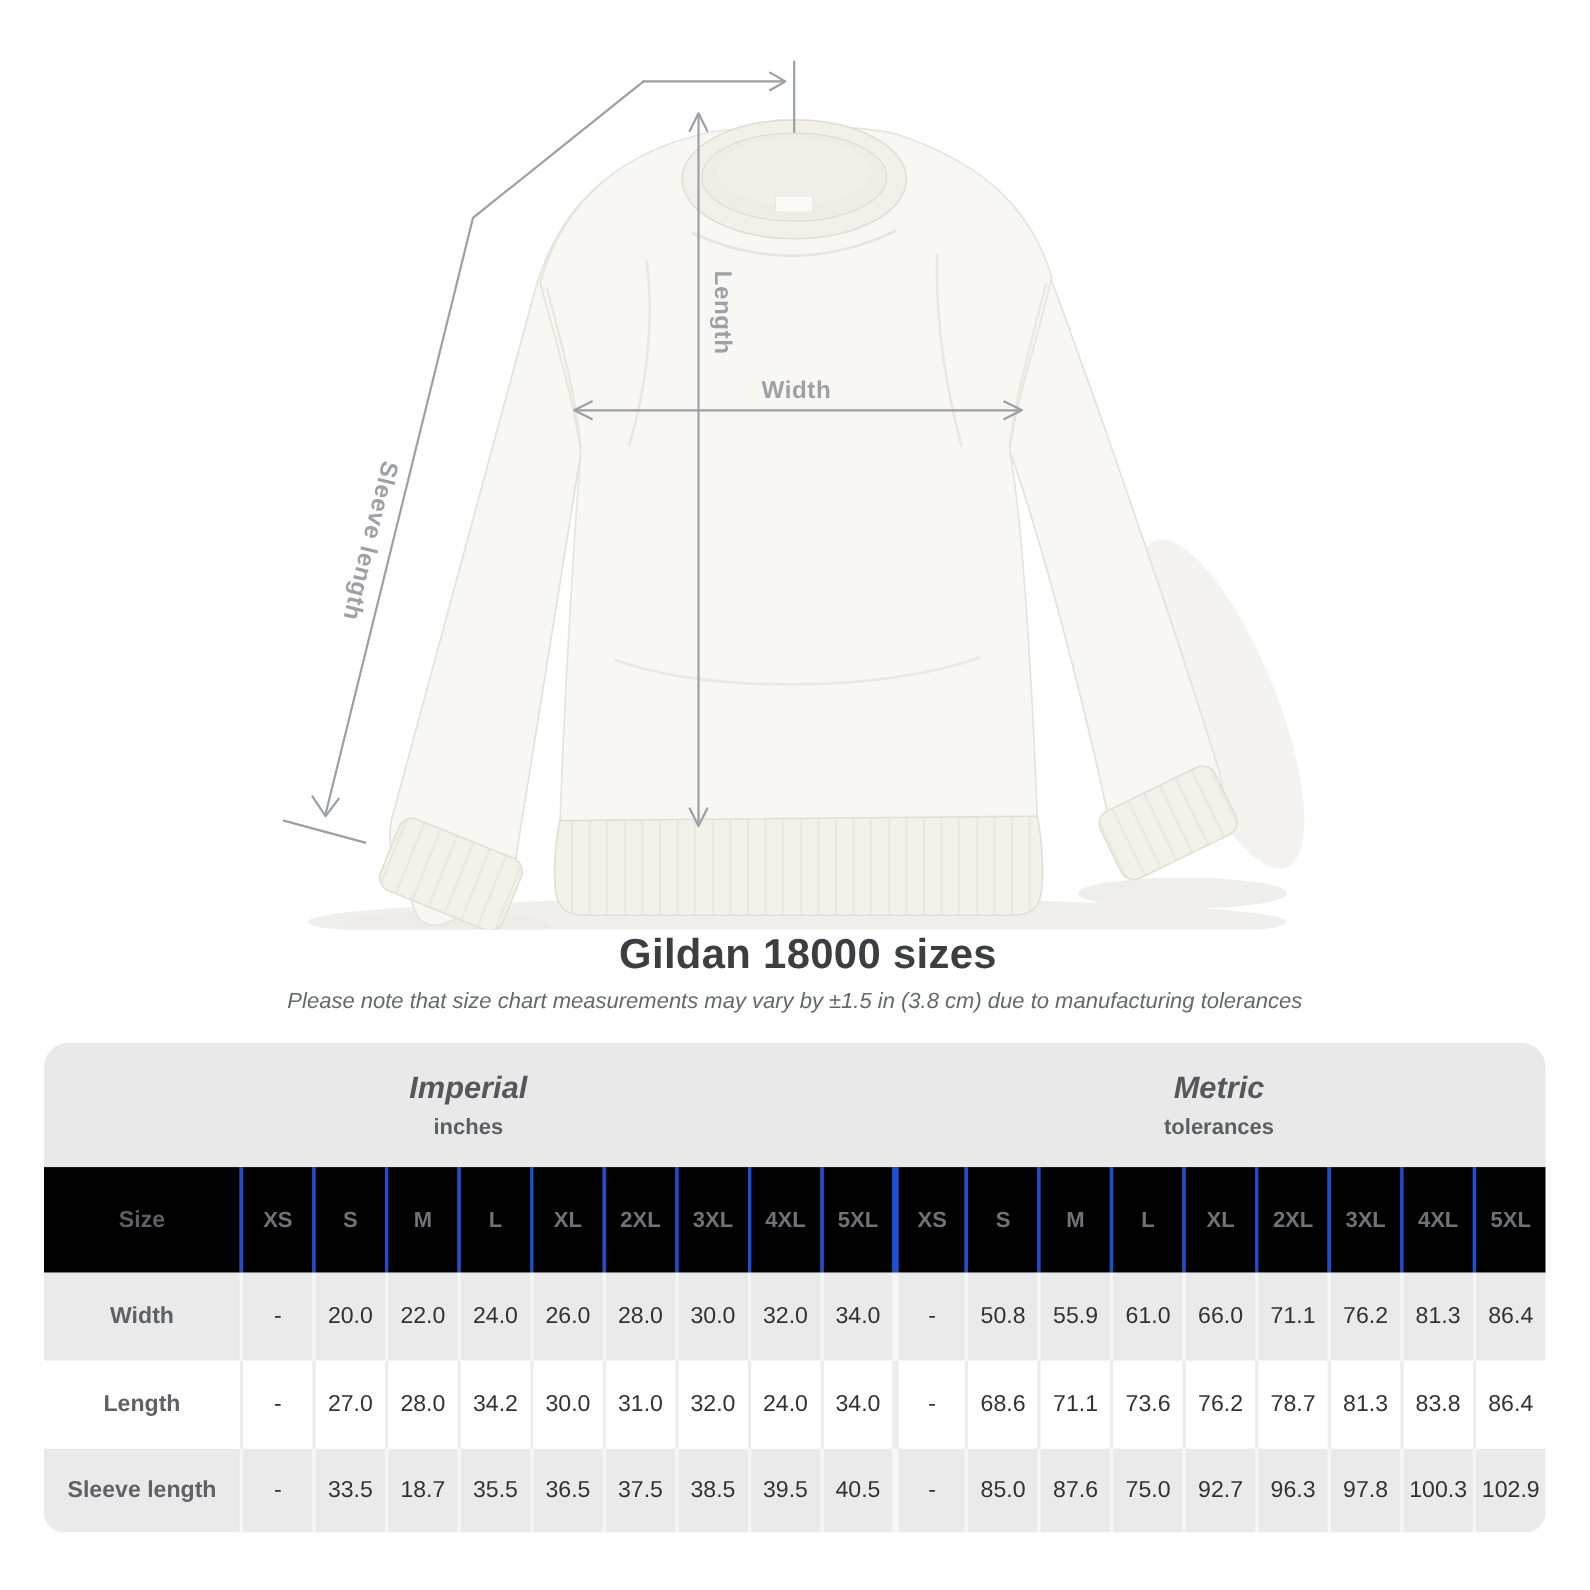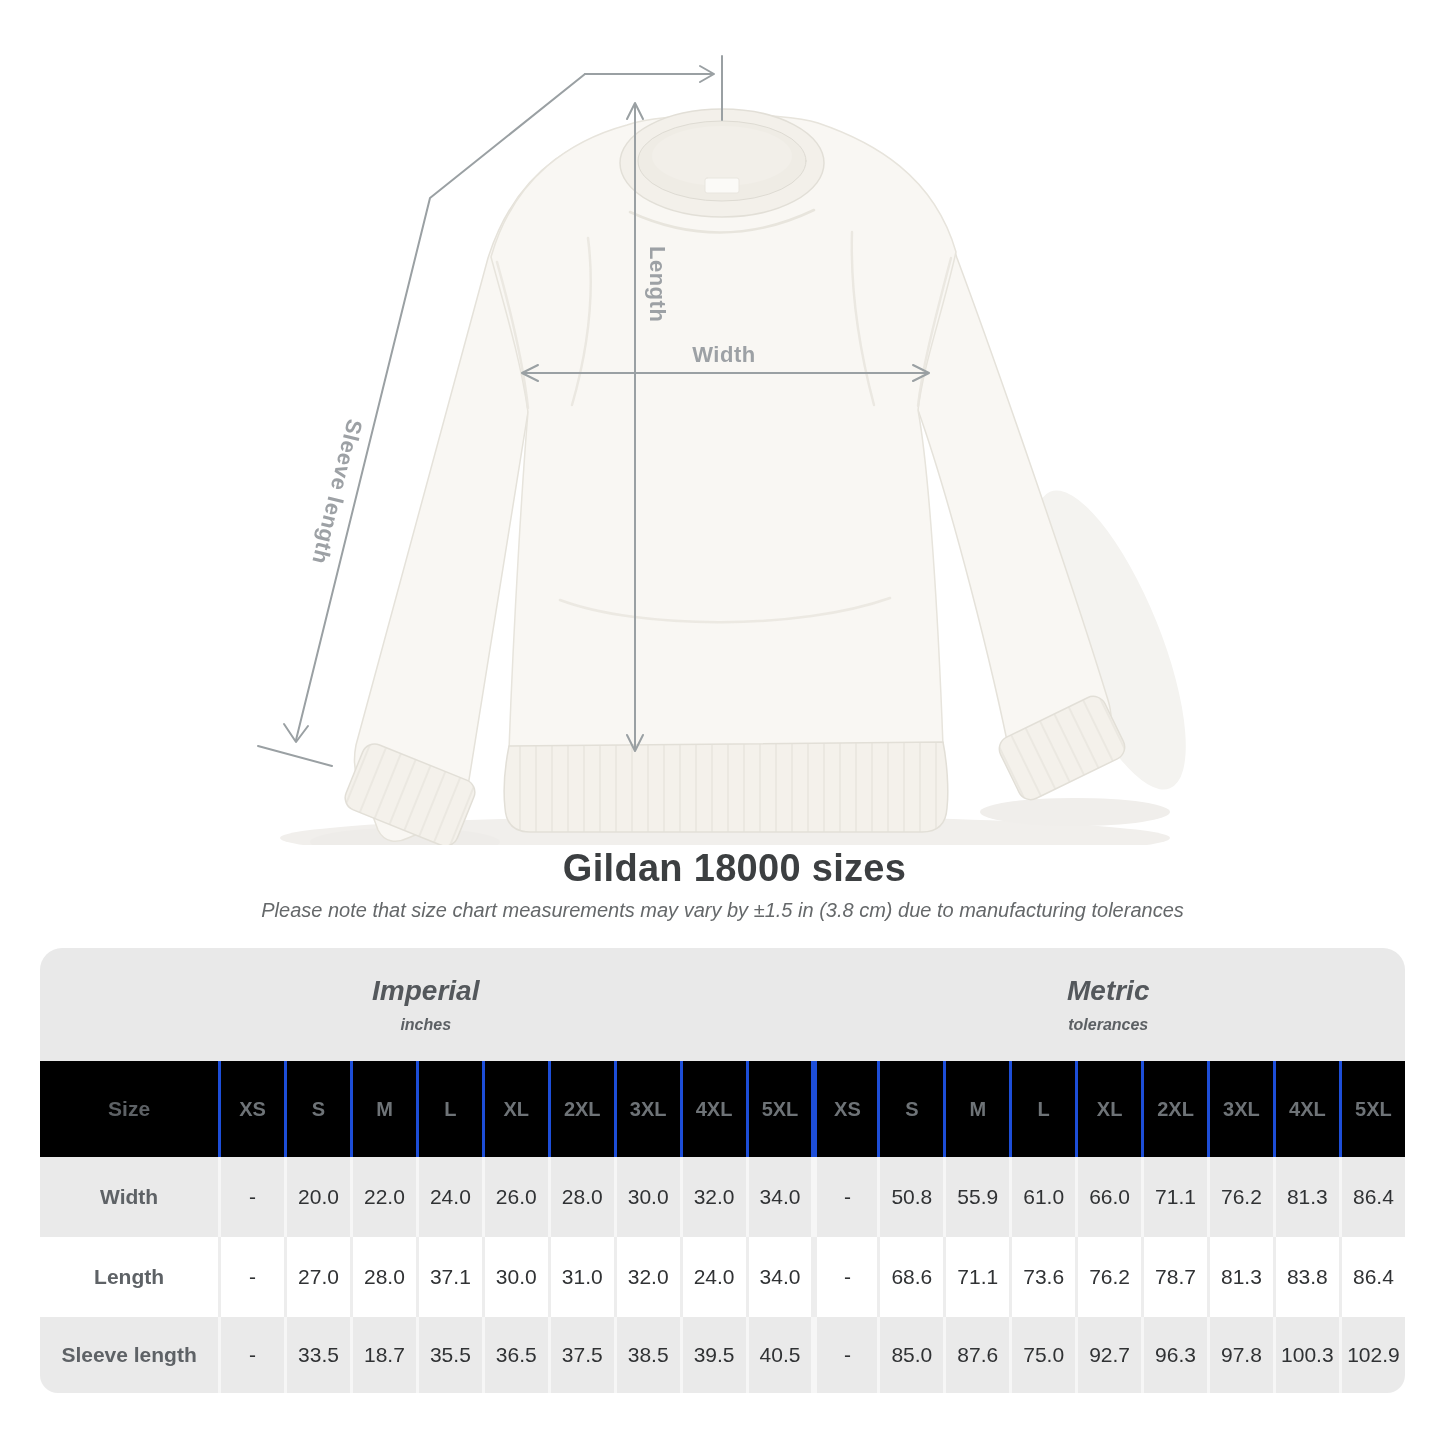--- a/index.html
+++ b/index.html
@@ -12,21 +12,21 @@
          font-style:italic;font-size:20px;color:#65686a;}
   .table-wrap{position:absolute;top:948px;left:40px;width:1365px;}
   table{width:100%;border-collapse:separate;border-spacing:0;table-layout:fixed;}
   col.c-label{width:13.05%;}
   col.c-size{width:4.8305%;}
   th,td{padding:0;font-family:"Liberation Sans",sans-serif;}
   .band{background:var(--band-gray,#e9e9e9);height:113px;vertical-align:middle;text-align:center;}
   .band-left{border-radius:22px 0 0 0;}
   .band-right{border-radius:0 22px 0 0;}
   .unit-title{font-size:28px;font-weight:bold;font-style:italic;color:#54585c;}
-  .unit-sub{font-size:16px;font-style:italic;color:#5c6064;margin-top:9px;}
+  .unit-sub{font-size:20px;color:#5c6064;margin-top:9px;}
   .size-row{height:96px;}
   .size-row th{background:#000000;font-size:20px;font-weight:bold;color:#6e7377;text-align:center;}
   .size-row th + th{border-left:3px solid #1d4ed8;}
   .size-row th:first-child{font-size:21px;color:#5d6165;}
   tbody tr{height:80px;}
   tbody tr.row-last{height:76px;}
   tbody th{font-size:21px;font-weight:bold;color:#5e6266;text-align:center;}
   tbody td{font-size:21px;color:#303234;text-align:center;}
   tr.row-gray th,tr.row-gray td{background:var(--row-gray,#eaeaea);}
   tr.row-white th,tr.row-white td{background:#ffffff;}
@@ -205,21 +205,21 @@
             <td>71.1</td>
             <td>76.2</td>
             <td>81.3</td>
             <td>86.4</td>
           </tr>
           <tr class="row-white">
             <th>Length</th>
             <td>-</td>
             <td>27.0</td>
             <td>28.0</td>
-            <td>37.1</td>
+            <td>34.2</td>
             <td>30.0</td>
             <td>31.0</td>
             <td>32.0</td>
             <td>24.0</td>
             <td>34.0</td>
             <td class="group-start">-</td>
             <td>68.6</td>
             <td>71.1</td>
             <td>73.6</td>
             <td>76.2</td>

